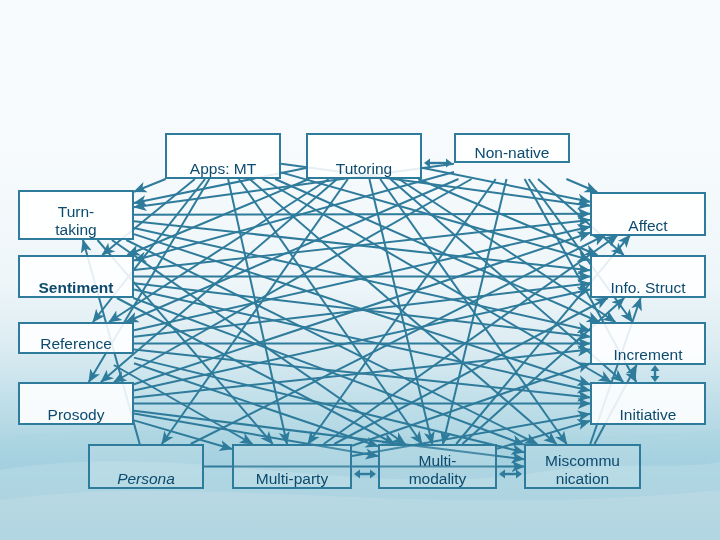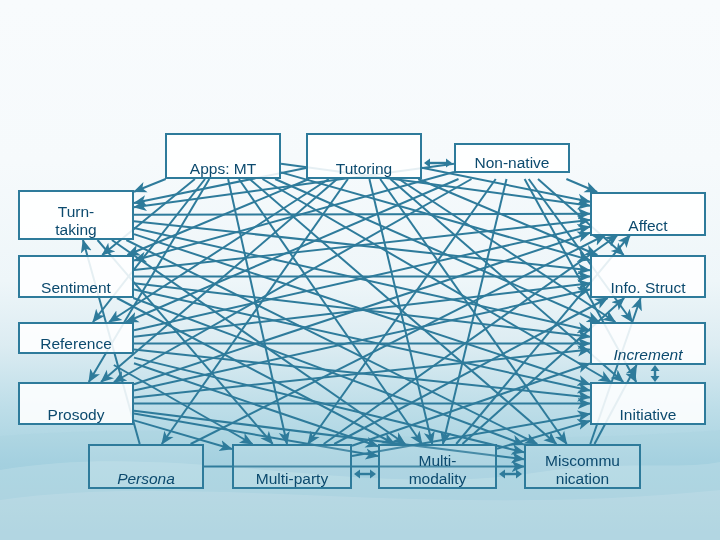--- a/index.html
+++ b/index.html
@@ -168,42 +168,42 @@
       </g>
   </svg>
 
   <div id="node-layer">
       <div class="node" style="left: 165px; top: 133px; width: 116px; height: 46px;">
         <span>Apps: MT</span>
       </div>
       <div class="node" style="left: 306px; top: 133px; width: 116px; height: 46px;">
         <span>Tutoring</span>
       </div>
-      <div class="node" style="left: 454px; top: 143px; width: 116px; height: 30px;">
+      <div class="node" style="left: 454px; top: 133px; width: 116px; height: 30px;">
         <span>Non-native</span>
       </div>
       <div class="node" style="left: 18px; top: 190px; width: 116px; height: 50px;">
         <span>Turn-<br>taking</span>
       </div>
-      <div class="node" style="left: 18px; top: 255px; width: 116px; height: 43px;">
+      <div class="node" style="left: 18px; top: 255px; width: 116px; height: 43px; font-weight: bold;">
         <span>Sentiment</span>
       </div>
       <div class="node" style="left: 18px; top: 322px; width: 116px; height: 32px;">
         <span>Reference</span>
       </div>
       <div class="node" style="left: 18px; top: 382px; width: 116px; height: 43px;">
         <span>Prosody</span>
       </div>
       <div class="node" style="left: 590px; top: 192px; width: 116px; height: 44px;">
         <span>Affect</span>
       </div>
       <div class="node" style="left: 590px; top: 255px; width: 116px; height: 43px;">
         <span>Info. Struct</span>
       </div>
-      <div class="node" style="left: 590px; top: 322px; width: 116px; height: 43px; font-style: italic;">
+      <div class="node" style="left: 590px; top: 322px; width: 116px; height: 43px;">
         <span>Increment</span>
       </div>
       <div class="node" style="left: 590px; top: 382px; width: 116px; height: 43px;">
         <span>Initiative</span>
       </div>
       <div class="node translucent" style="left: 88px; top: 444px; width: 116px; height: 45px; font-style: italic;">
         <span>Persona</span>
       </div>
       <div class="node translucent" style="left: 232px; top: 444px; width: 120px; height: 45px;">
         <span>Multi-party</span>

